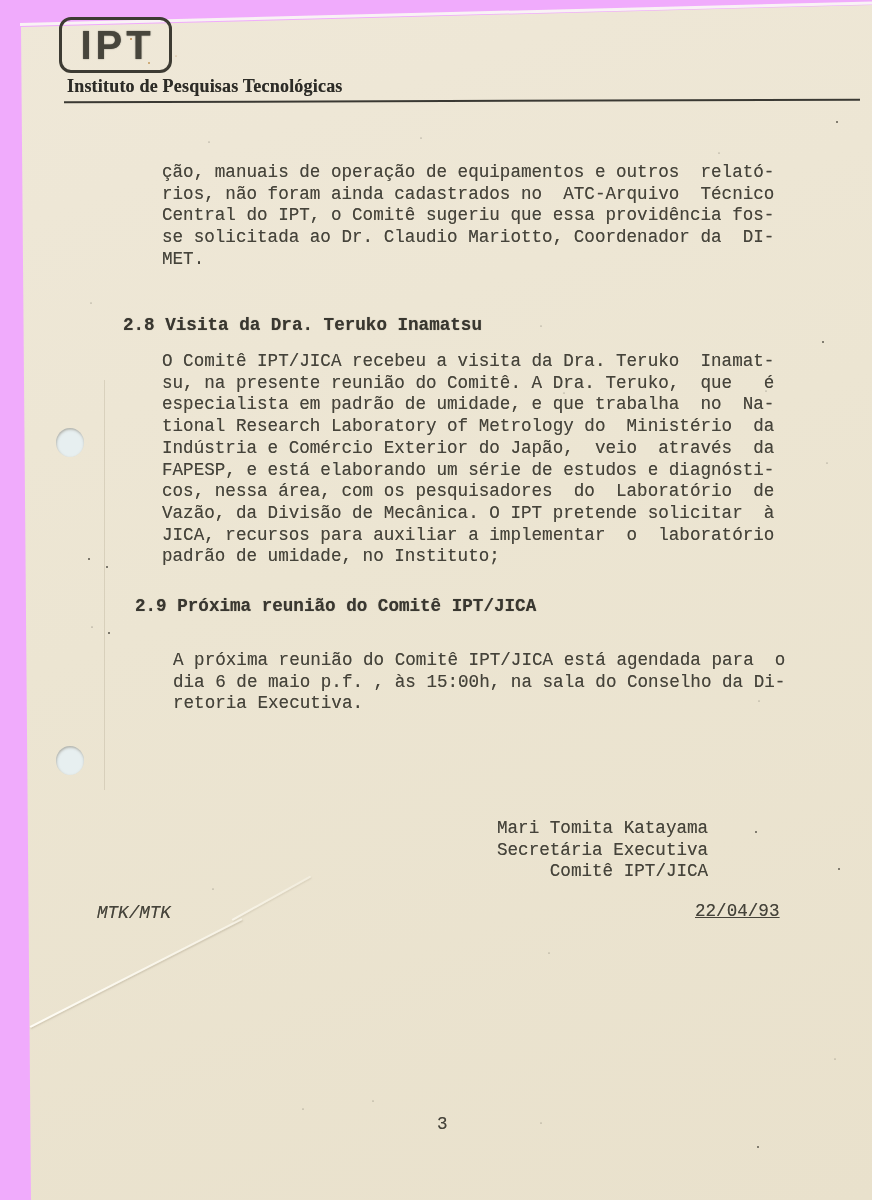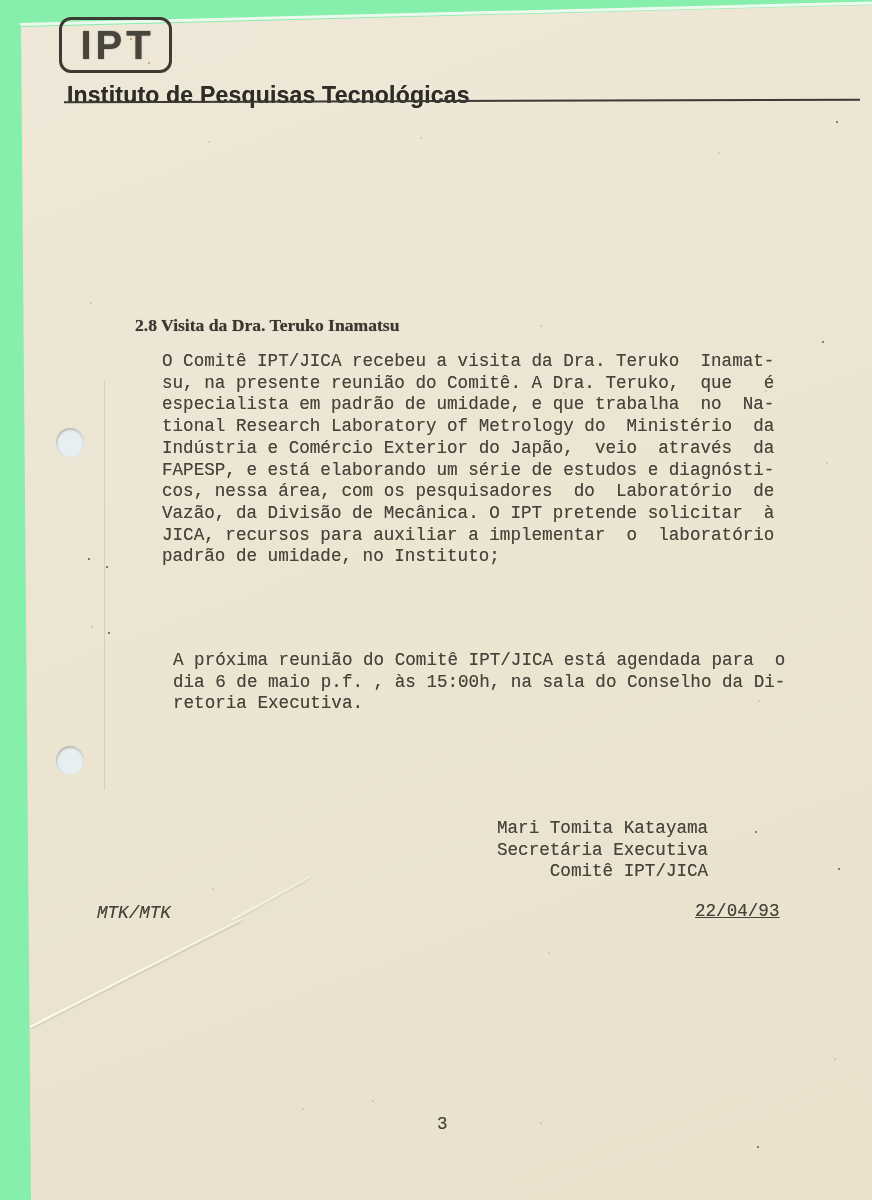--- a/index.html
+++ b/index.html
@@ -9,21 +9,21 @@
   body {
     width: 872px;
     height: 1200px;
     overflow: hidden;
     font-family: "Liberation Sans", sans-serif;
   }
   .scan {
     position: relative;
     width: 872px;
     height: 1200px;
-    background: #86efac; 
+    background: #f0abfc; 
     overflow: hidden;
   }
   
   .paper {
     position: absolute;
     left: 0; top: 0;
     width: 872px; height: 1200px;
     background: linear-gradient(160deg, #efe8d8 0%, #ece5d2 45%, #e9e1cc 100%);
     clip-path: polygon(21px 27px, 872px 5px, 872px 1200px, 31px 1200px);
   }
@@ -49,24 +49,24 @@
     color: #47453c;
     font-family: "Liberation Sans", sans-serif;
     font-weight: bold;
     font-size: 40px;
     letter-spacing: 4px;
     text-shadow: 0 0 1.2px #55524a;
     padding-left: 4px;
   }
   .org-name {
     position: absolute;
-    left: 67px; top: 82px;
-    font-family: Liberation Sans, sans-serif;
+    left: 67px; top: 76px;
+    font-family: Liberation Serif, serif;
     font-weight: bold;
-    font-size: 23px;
+    font-size: 18px;
     letter-spacing: 0.2px;
     color: #2d2c27;
     text-shadow: 0 0 0.6px rgba(45,44,39,0.6);
   }
   .header-rule {
     position: absolute;
     left: 64px; top: 100px;
     width: 796px; height: 2px;
     background: #3a3933;
     transform: rotate(-0.18deg);
@@ -80,21 +80,21 @@
     white-space: pre;
     color: #45433a;
     text-shadow: 0 0 0.6px rgba(69,67,58,0.55);
   }
   .tw.heading {
     font-weight: bold;
     color: #393730;
     text-shadow: 0 0 0.8px rgba(57,55,48,0.65);
   }
   .intro      { left: 162px; top: 162px; }
-  .h28        { left: 135px; top: 315px; font-family: Liberation Serif, serif; }
+  .h28        { left: 123px; top: 315px; }
   .p28        { left: 162px; top: 351px; }
   .h29        { left: 135px; top: 596px; }
   .p29        { left: 162px; top: 650px; margin-left: 11px; }
   .signature  { left: 497px; top: 818px; text-align: right; }
   .initials   { left: 97px;  top: 903px; font-style: italic; }
   .date       { left: 695px; top: 901px; text-decoration: underline; }
   .pagenum    { left: 437px; top: 1114px; }
   
   .hole {
     position: absolute;
@@ -173,33 +173,39 @@
 
   <div class="hole hole1"></div>
   <div class="hole hole2"></div>
 
   <div class="logo">
     <span>IPT</span>
   </div>
   <div class="org-name">Instituto de Pesquisas Tecnológicas</div>
   <div class="header-rule"></div>
 
+  <div class="tw intro">ção, manuais de operação de equipamentos e outros  relató-
+rios, não foram ainda cadastrados no  ATC-Arquivo  Técnico
+Central do IPT, o Comitê sugeriu que essa providência fos-
+se solicitada ao Dr. Claudio Mariotto, Coordenador da  DI-
+MET.</div>
 
   <div class="tw heading h28">2.8 Visita da Dra. Teruko Inamatsu</div>
   <div class="tw p28">O Comitê IPT/JICA recebeu a visita da Dra. Teruko  Inamat-
 su, na presente reunião do Comitê. A Dra. Teruko,  que   é
 especialista em padrão de umidade, e que trabalha  no  Na-
 tional Research Laboratory of Metrology do  Ministério  da
 Indústria e Comércio Exterior do Japão,  veio  através  da
 FAPESP, e está elaborando um série de estudos e diagnósti-
 cos, nessa área, com os pesquisadores  do  Laboratório  de
 Vazão, da Divisão de Mecânica. O IPT pretende solicitar  à
 JICA, recursos para auxiliar a implementar  o  laboratório
 padrão de umidade, no Instituto;</div>
 
+  <div class="tw heading h29">2.9 Próxima reunião do Comitê IPT/JICA</div>
   <div class="tw p29">A próxima reunião do Comitê IPT/JICA está agendada para  o
 dia 6 de maio p.f. , às 15:00h, na sala do Conselho da Di-
 retoria Executiva.</div>
 
   <div class="tw signature">Mari Tomita Katayama
 Secretária Executiva
 Comitê IPT/JICA</div>
 
   <div class="tw initials">MTK/MTK</div>
   <div class="tw date">22/04/93</div>

